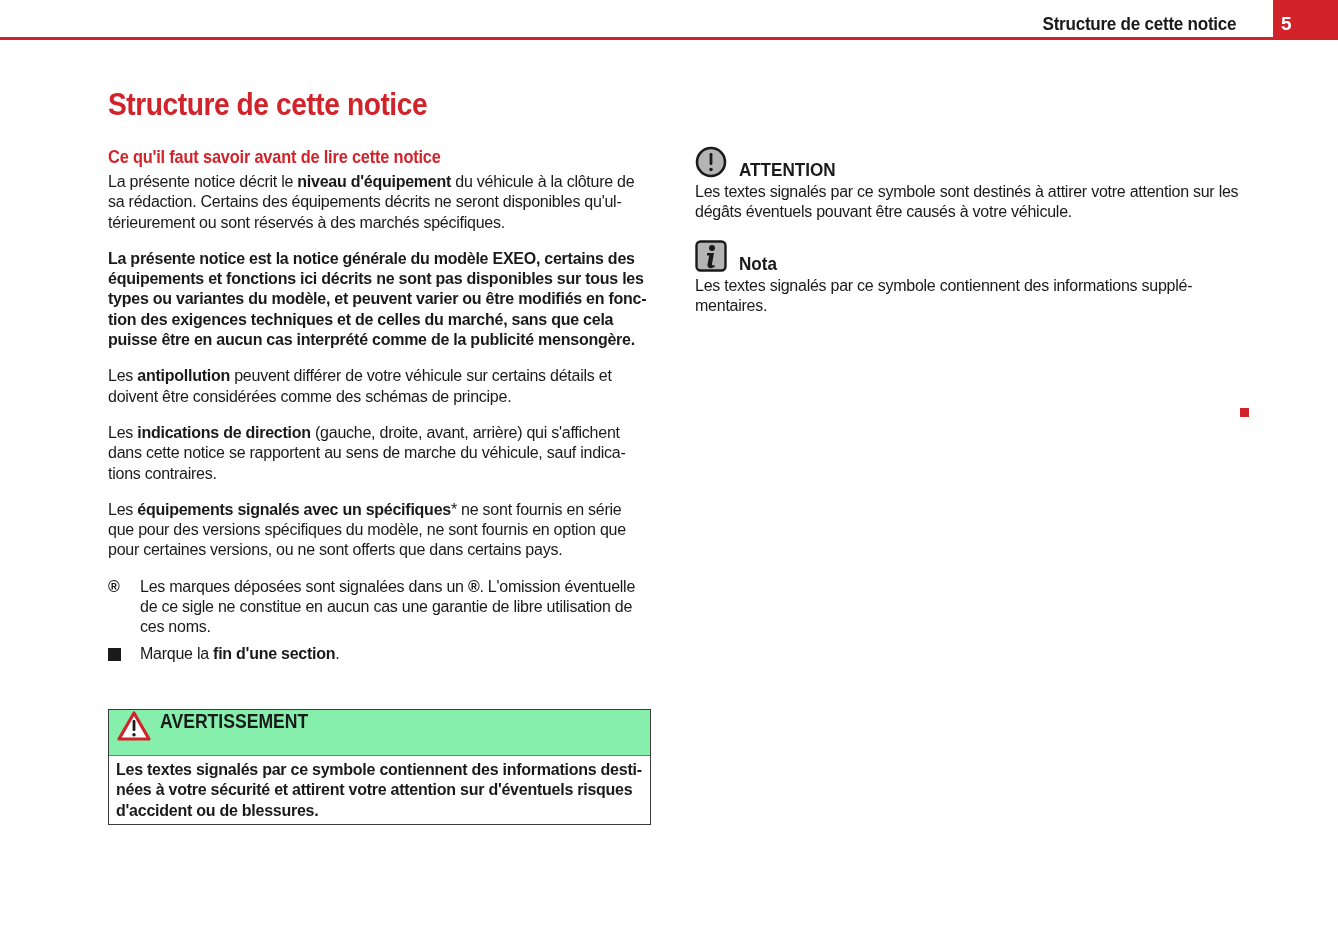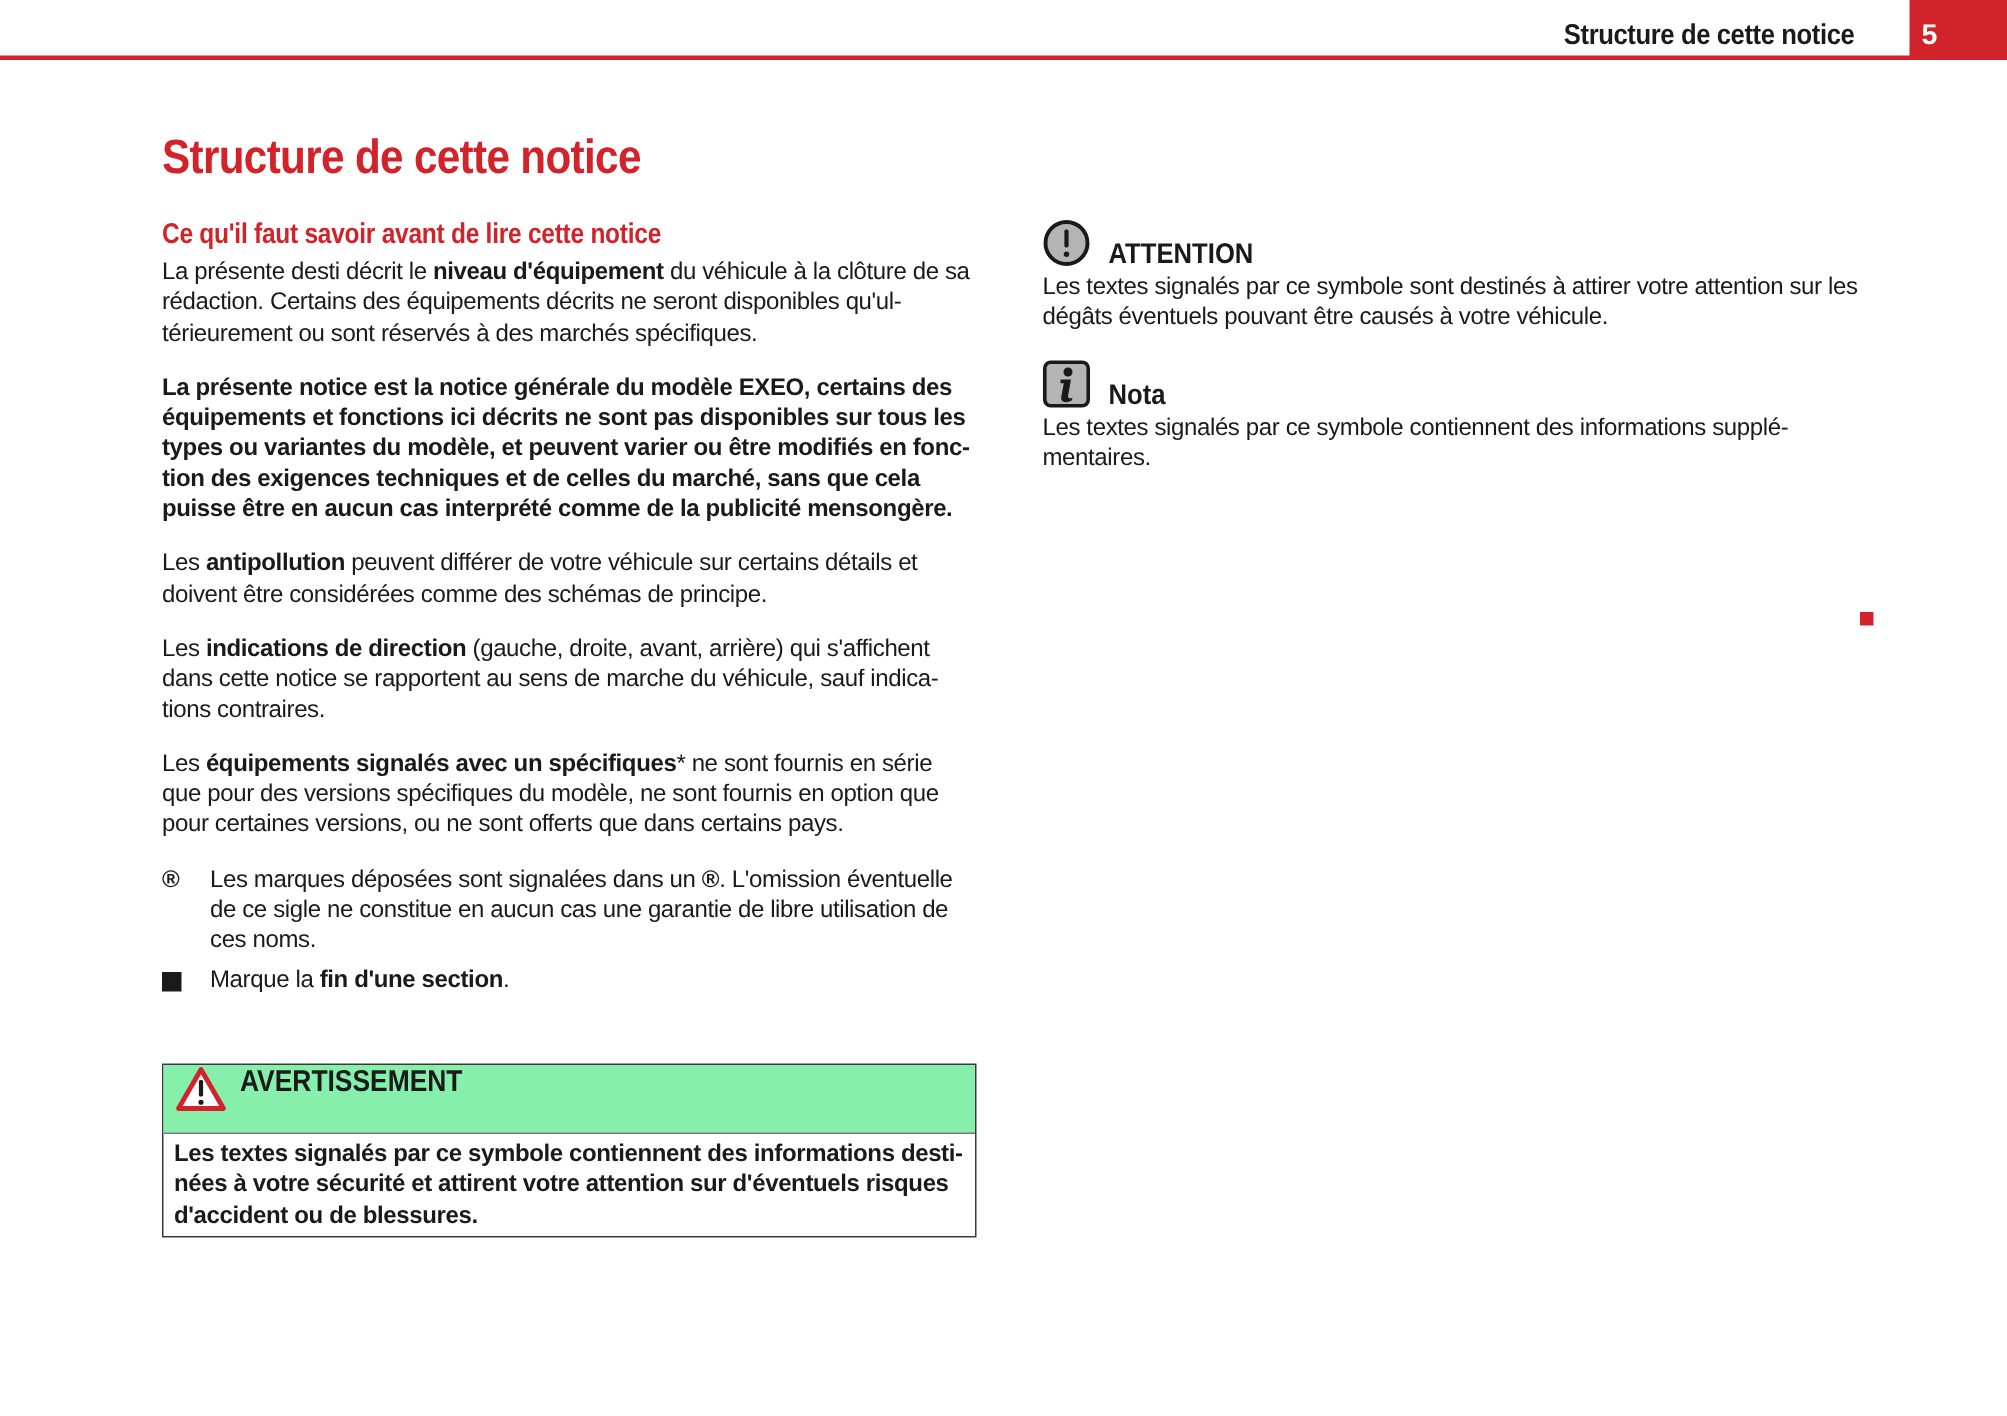--- a/index.html
+++ b/index.html
@@ -95,21 +95,21 @@
 <div class="header-title">Structure de cette notice</div>
 <div class="page-number-box"></div>
 <div class="page-number">5</div>
 <div class="header-rule"></div>
 
 <div class="main-title">Structure de cette notice</div>
 
 <div class="col-left">
   <div class="sub-title">Ce qu'il faut savoir avant de lire cette notice</div>
 
-  <p class="para"><span>La présente desti décrit le </span><b>niveau d'équipement</b><span> du véhicule à la clôture de sa rédaction. Certains des équipements décrits ne seront disponibles qu'ul­térieurement ou sont réservés à des marchés spécifiques.</span></p>
+  <p class="para"><span>La présente notice décrit le </span><b>niveau d'équipement</b><span> du véhicule à la clôture de sa rédaction. Certains des équipements décrits ne seront disponibles qu'ul­térieurement ou sont réservés à des marchés spécifiques.</span></p>
 
   <p class="para bold-para">La présente notice est la notice générale du modèle EXEO, certains des équipements et fonctions ici décrits ne sont pas disponibles sur tous les types ou variantes du modèle, et peuvent varier ou être modifiés en fonc­tion des exigences techniques et de celles du marché, sans que cela puisse être en aucun cas interprété comme de la publicité mensongère.</p>
 
   <p class="para"><span>Les </span><b>antipollution</b><span> peuvent différer de votre véhicule sur certains détails et doivent être considérées comme des schémas de principe.</span></p>
 
   <p class="para"><span>Les </span><b>indications de direction</b><span> (gauche, droite, avant, arrière) qui s'affichent dans cette notice se rapportent au sens de marche du véhicule, sauf indica­tions contraires.</span></p>
 
   <p class="para"><span>Les </span><b>équipements signalés avec un spécifiques</b><span>* ne sont fournis en série que pour des versions spécifiques du modèle, ne sont fournis en option que pour certaines versions, ou ne sont offerts que dans certains pays.</span></p>
 
   <div class="legend-list">

